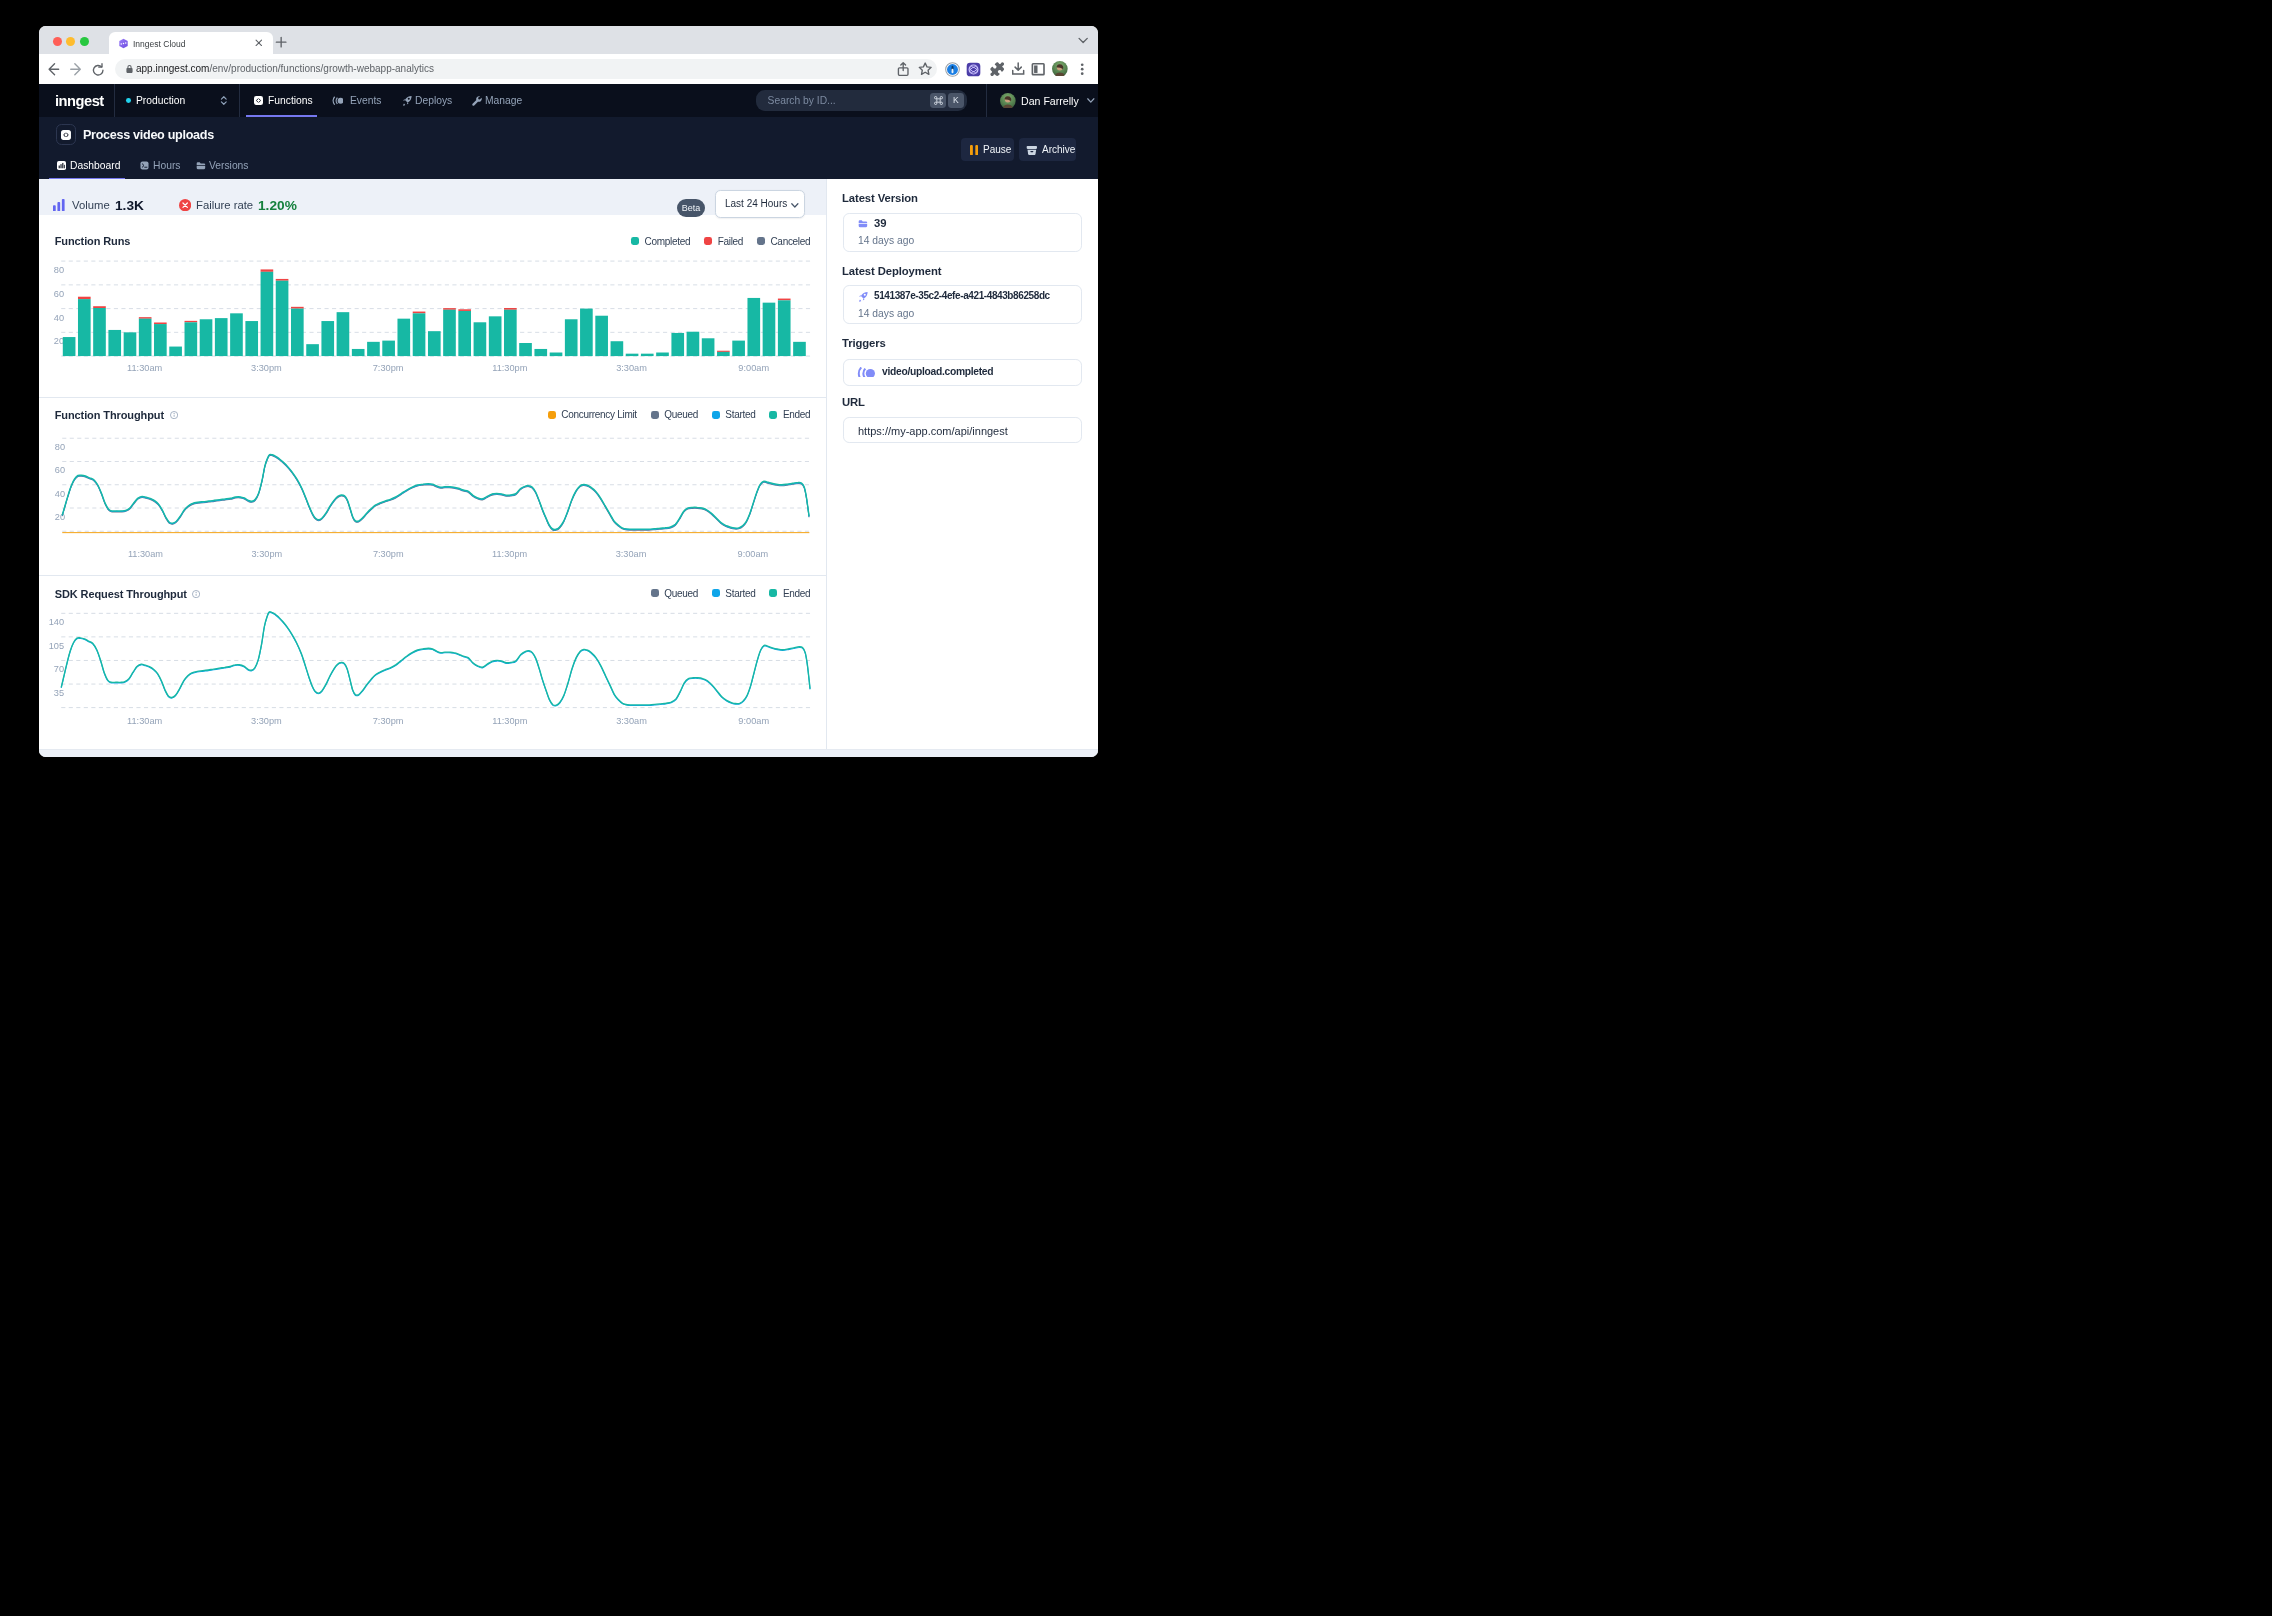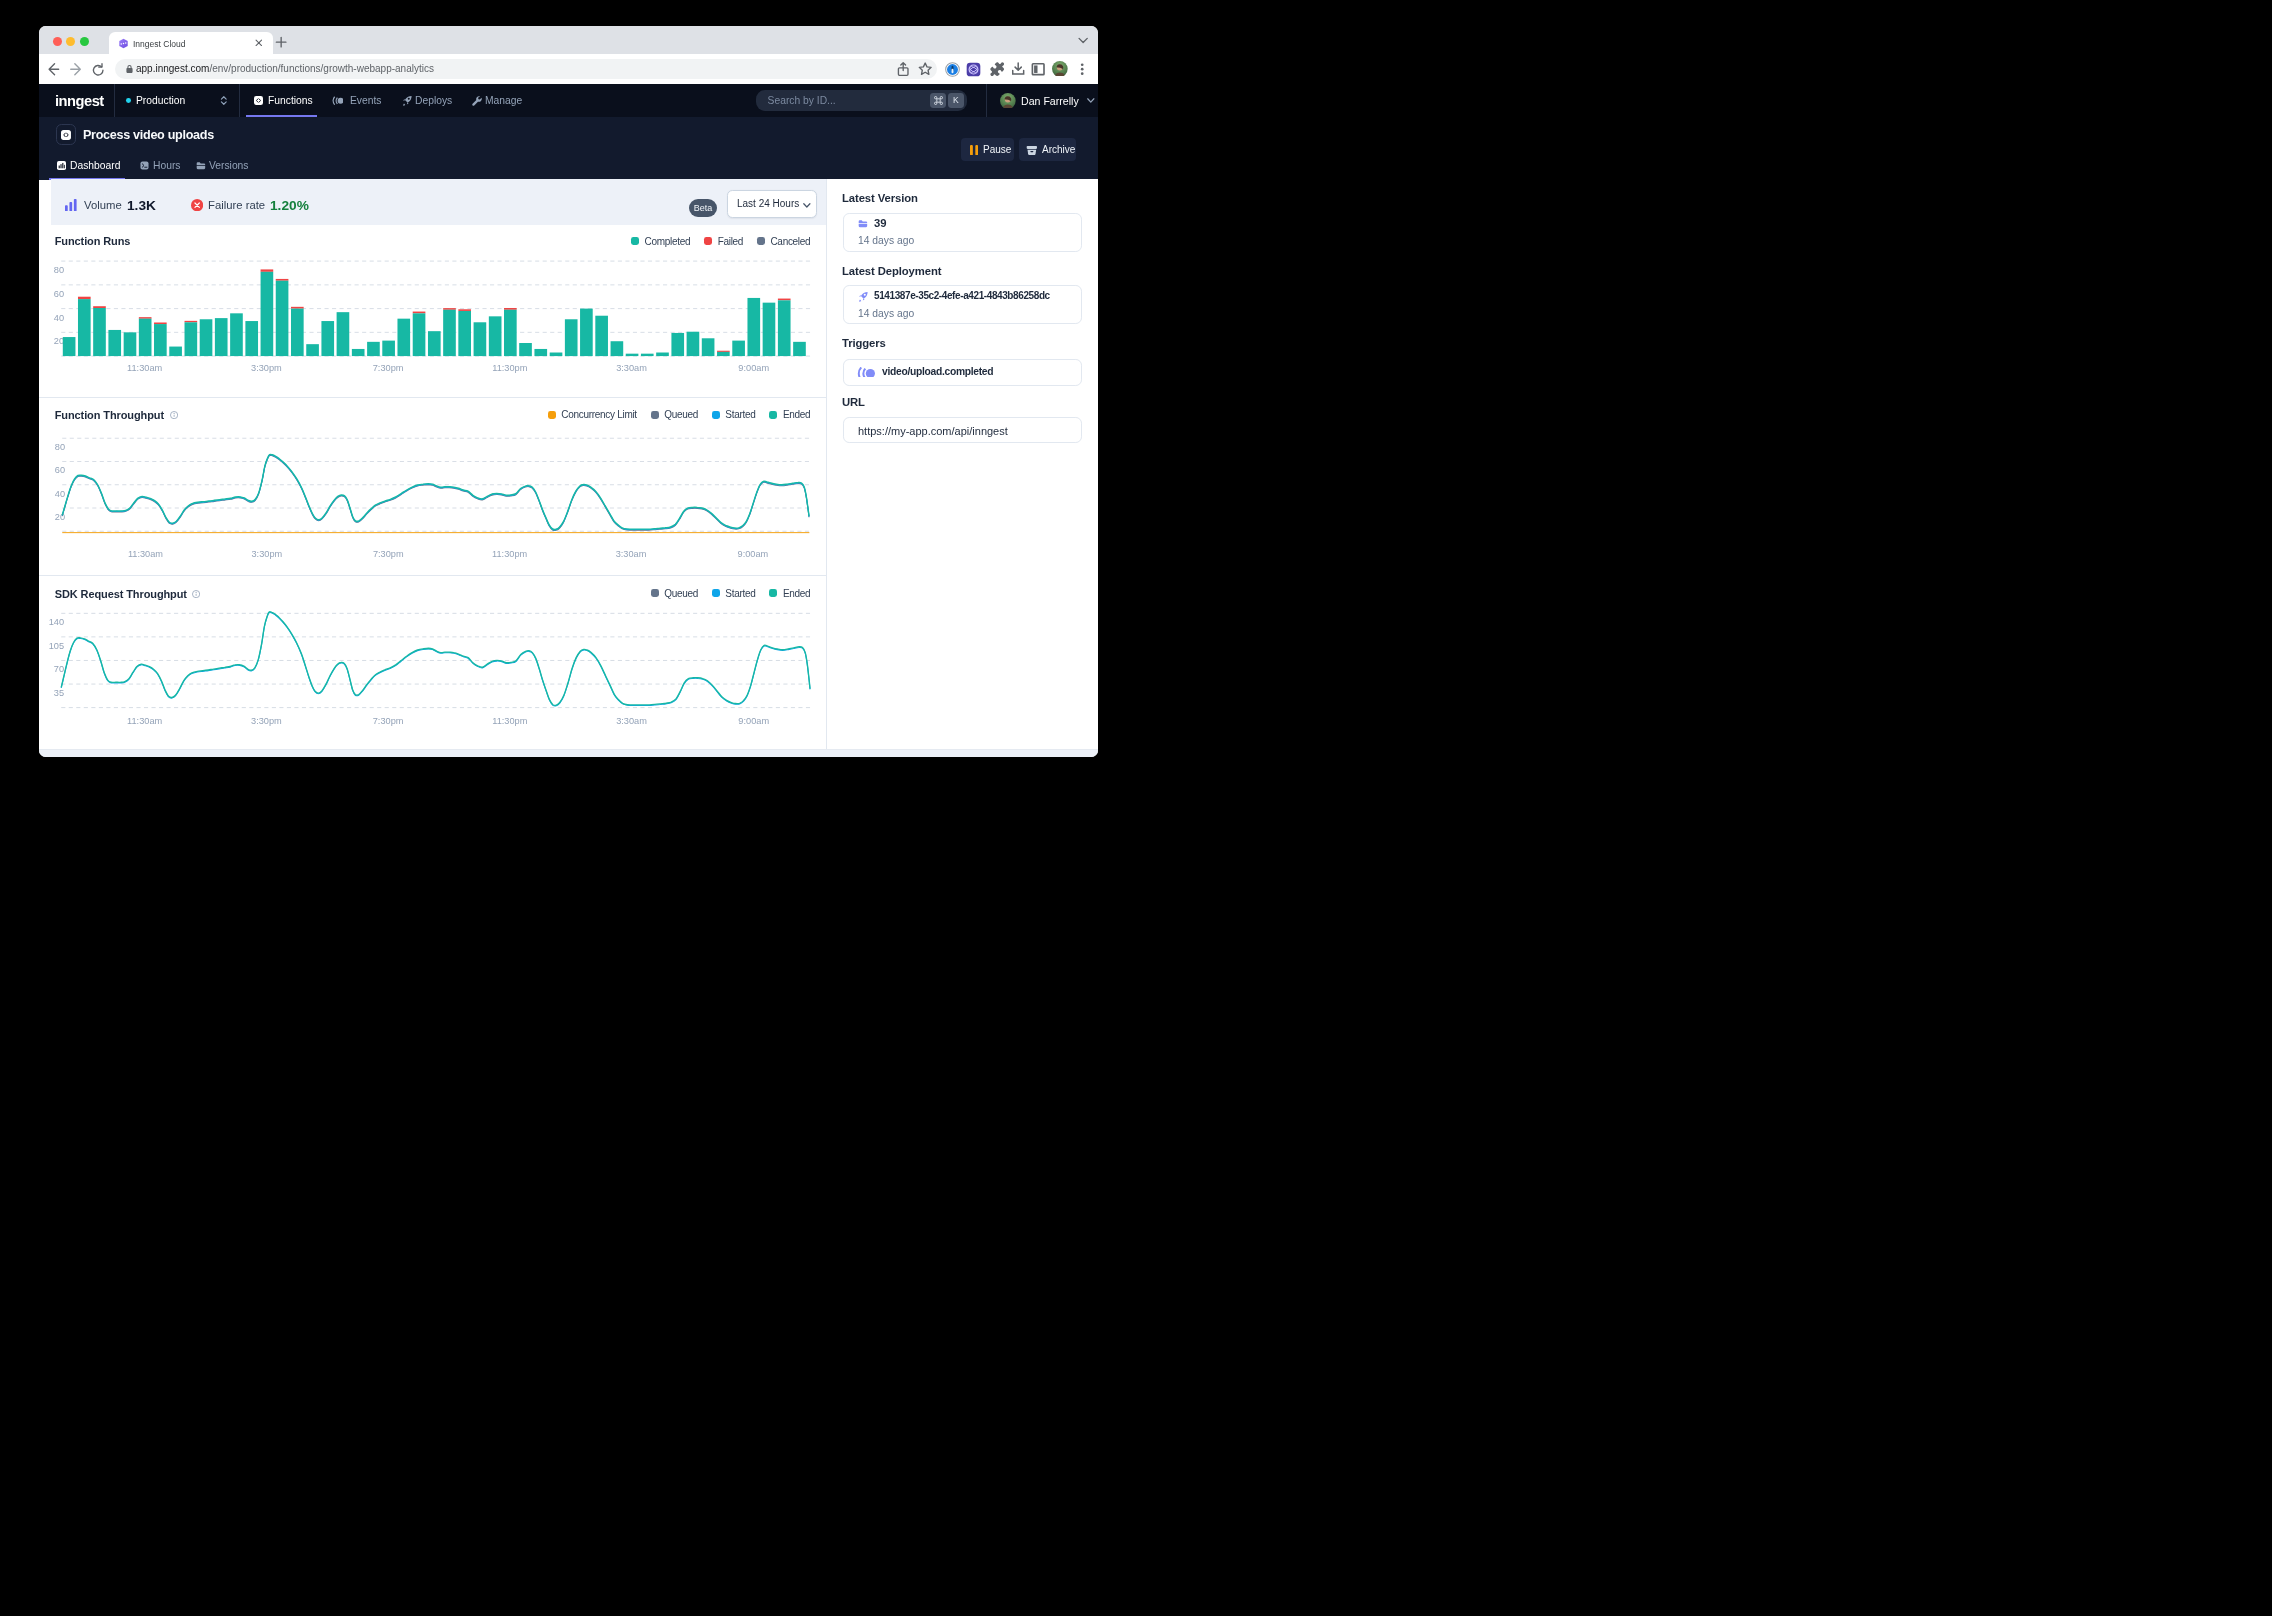--- a/index.html
+++ b/index.html
@@ -24,21 +24,21 @@
 .searchpill .ph{position:absolute;left:11.6px;top:4.8px;font-size:10.3px;color:#7c8aa0;}
 .kbd{position:absolute;top:2.7px;width:15.7px;height:15.4px;border-radius:3.4px;background:#4a5568;color:#e2e8f0;font-size:8.5px;text-align:center;line-height:15.4px;}
 
 .fhead{position:absolute;left:0;top:91px;width:100%;height:63px;background:#121a2d;padding-left:8px;}
 .fico{position:absolute;left:17.4px;top:7.3px;width:20px;height:21px;border:0.7px solid #2c3650;border-radius:5.5px;}
 .ftitle{position:absolute;left:44px;top:11px;font-size:12.6px;font-weight:bold;color:#f8fafc;letter-spacing:-0.3px;}
 .btn{position:absolute;top:21px;height:23px;background:#1d2740;border-radius:4.1px;color:#f1f5f9;font-size:10.3px;display:flex;align-items:center;justify-content:center;gap:5.5px;}
 .ftab{position:absolute;top:36px;height:25px;display:flex;align-items:center;gap:4.8px;font-size:10.3px;color:#94a3b8;}
 .ftab.on{color:#fff;}
 
-.statsbar{position:absolute;left:12px;top:153px;width:787px;height:46px;background:#edf1f8;}
+.statsbar{position:absolute;left:0;top:153px;width:787px;height:36px;background:#edf1f8;}
 .main{position:absolute;left:0;top:199px;width:787px;height:523px;background:#fff;}
 .sidebar{position:absolute;left:787px;top:153px;width:272px;height:570px;background:#fff;border-left:0.7px solid #e2e8f0;}
 .footer{position:absolute;left:0;top:723px;width:100%;height:8.2px;background:#edf1f8;border-top:0.7px solid #e5eaf1;}
 .sect{position:absolute;left:0;width:100%;}
 .ctitle{position:absolute;left:15.7px;font-size:11px;font-weight:bold;color:#1e293b;letter-spacing:-0.1px;}
 .axl{font-size:13.5px;fill:#94a3b8;font-family:"Liberation Sans",sans-serif;}
 .legrow{position:absolute;right:15.7px;display:flex;gap:13.7px;}
 .leg2{display:flex;align-items:center;gap:5.5px;font-size:10px;color:#334155;letter-spacing:-0.3px;}
 .dot{width:8.2px;height:8.2px;border-radius:2.4px;}
 .shead{position:absolute;left:803px;font-size:11.3px;font-weight:bold;color:#1e293b;letter-spacing:-0.1px;}

